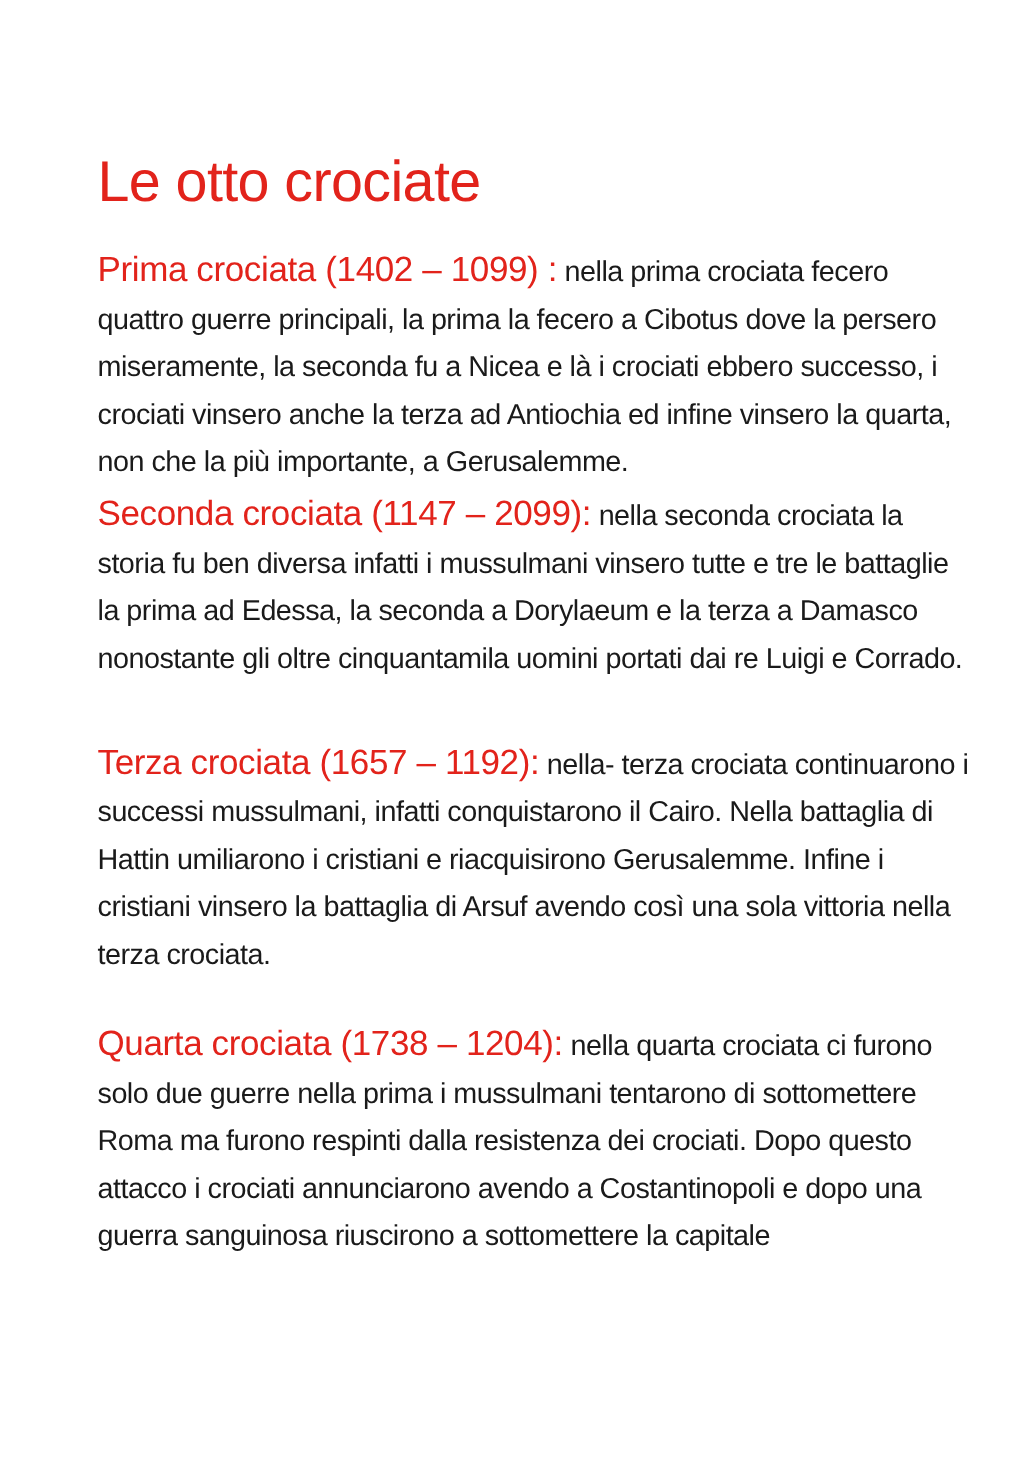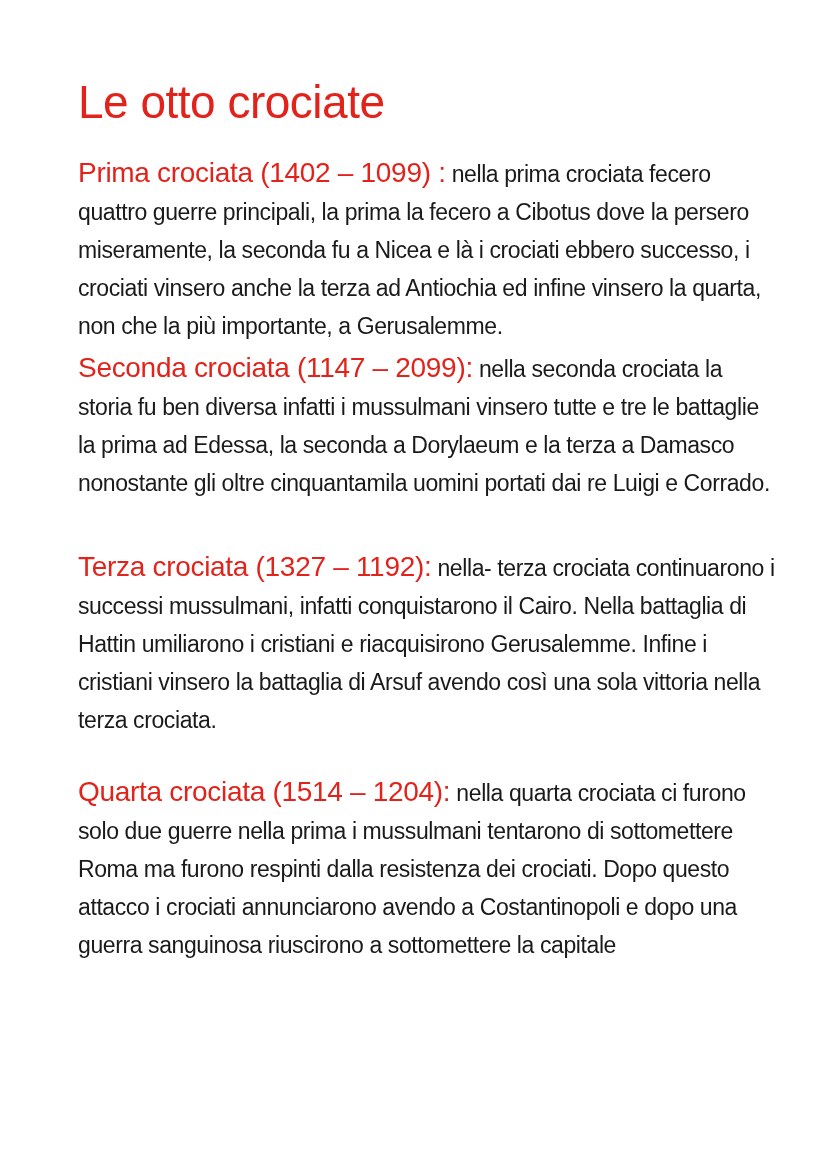--- a/index.html
+++ b/index.html
@@ -5,21 +5,21 @@
   html, body {
     margin: 0;
     padding: 0;
     background: #ffffff;
   }
   .page {
     position: relative;
     width: 828px;
     height: 1171px;
     box-sizing: border-box;
-    padding: 76px 50px 0 78px;
+    padding: 119px 50px 0 78px;
     background: var(--page_background, #ffffff);
     font-family: "Liberation Sans", sans-serif;
     overflow: hidden;
   }
   .doc-title {
     margin: 0 0 26px 0;
     font-size: 46px;
     line-height: 52px;
     font-weight: 400;
     letter-spacing: -0.5px;
@@ -54,22 +54,22 @@
     <span class="heading">Prima crociata (1402 – 1099) :</span>
     <span class="body-text">nella prima crociata fecero quattro guerre principali, la prima la fecero a Cibotus dove la persero miseramente, la seconda fu a Nicea e là i crociati ebbero successo, i crociati vinsero anche la terza ad Antiochia ed infine vinsero la quarta, non che la più importante, a Gerusalemme.</span>
   </p>
 
   <p class="section sec-gap-none">
     <span class="heading">Seconda crociata (1147 – 2099):</span>
     <span class="body-text">nella seconda crociata la storia fu ben diversa infatti i mussulmani vinsero tutte e tre le battaglie la prima ad Edessa, la seconda a Dorylaeum e la terza a Damasco nonostante gli oltre cinquantamila uomini portati dai re Luigi e Corrado.</span>
   </p>
 
   <p class="section sec-gap-large">
-    <span class="heading">Terza crociata (1327 – 1192):</span>
+    <span class="heading">Terza crociata (1657 – 1192):</span>
     <span class="body-text">nella- terza crociata continuarono i successi mussulmani, infatti conquistarono il Cairo. Nella battaglia di Hattin umiliarono i cristiani e riacquisirono Gerusalemme. Infine i cristiani vinsero la battaglia di Arsuf avendo così una sola vittoria nella terza crociata.</span>
   </p>
 
   <p class="section sec-gap-medium">
-    <span class="heading">Quarta crociata (1514 – 1204):</span>
+    <span class="heading">Quarta crociata (1738 – 1204):</span>
     <span class="body-text">nella quarta crociata ci furono solo due guerre nella prima i mussulmani tentarono di sottomettere Roma ma furono respinti dalla resistenza dei crociati. Dopo questo attacco i crociati annunciarono avendo a Costantinopoli e dopo una guerra sanguinosa riuscirono a sottomettere la capitale</span>
   </p>
 
 </div>
 
 </body></html>

